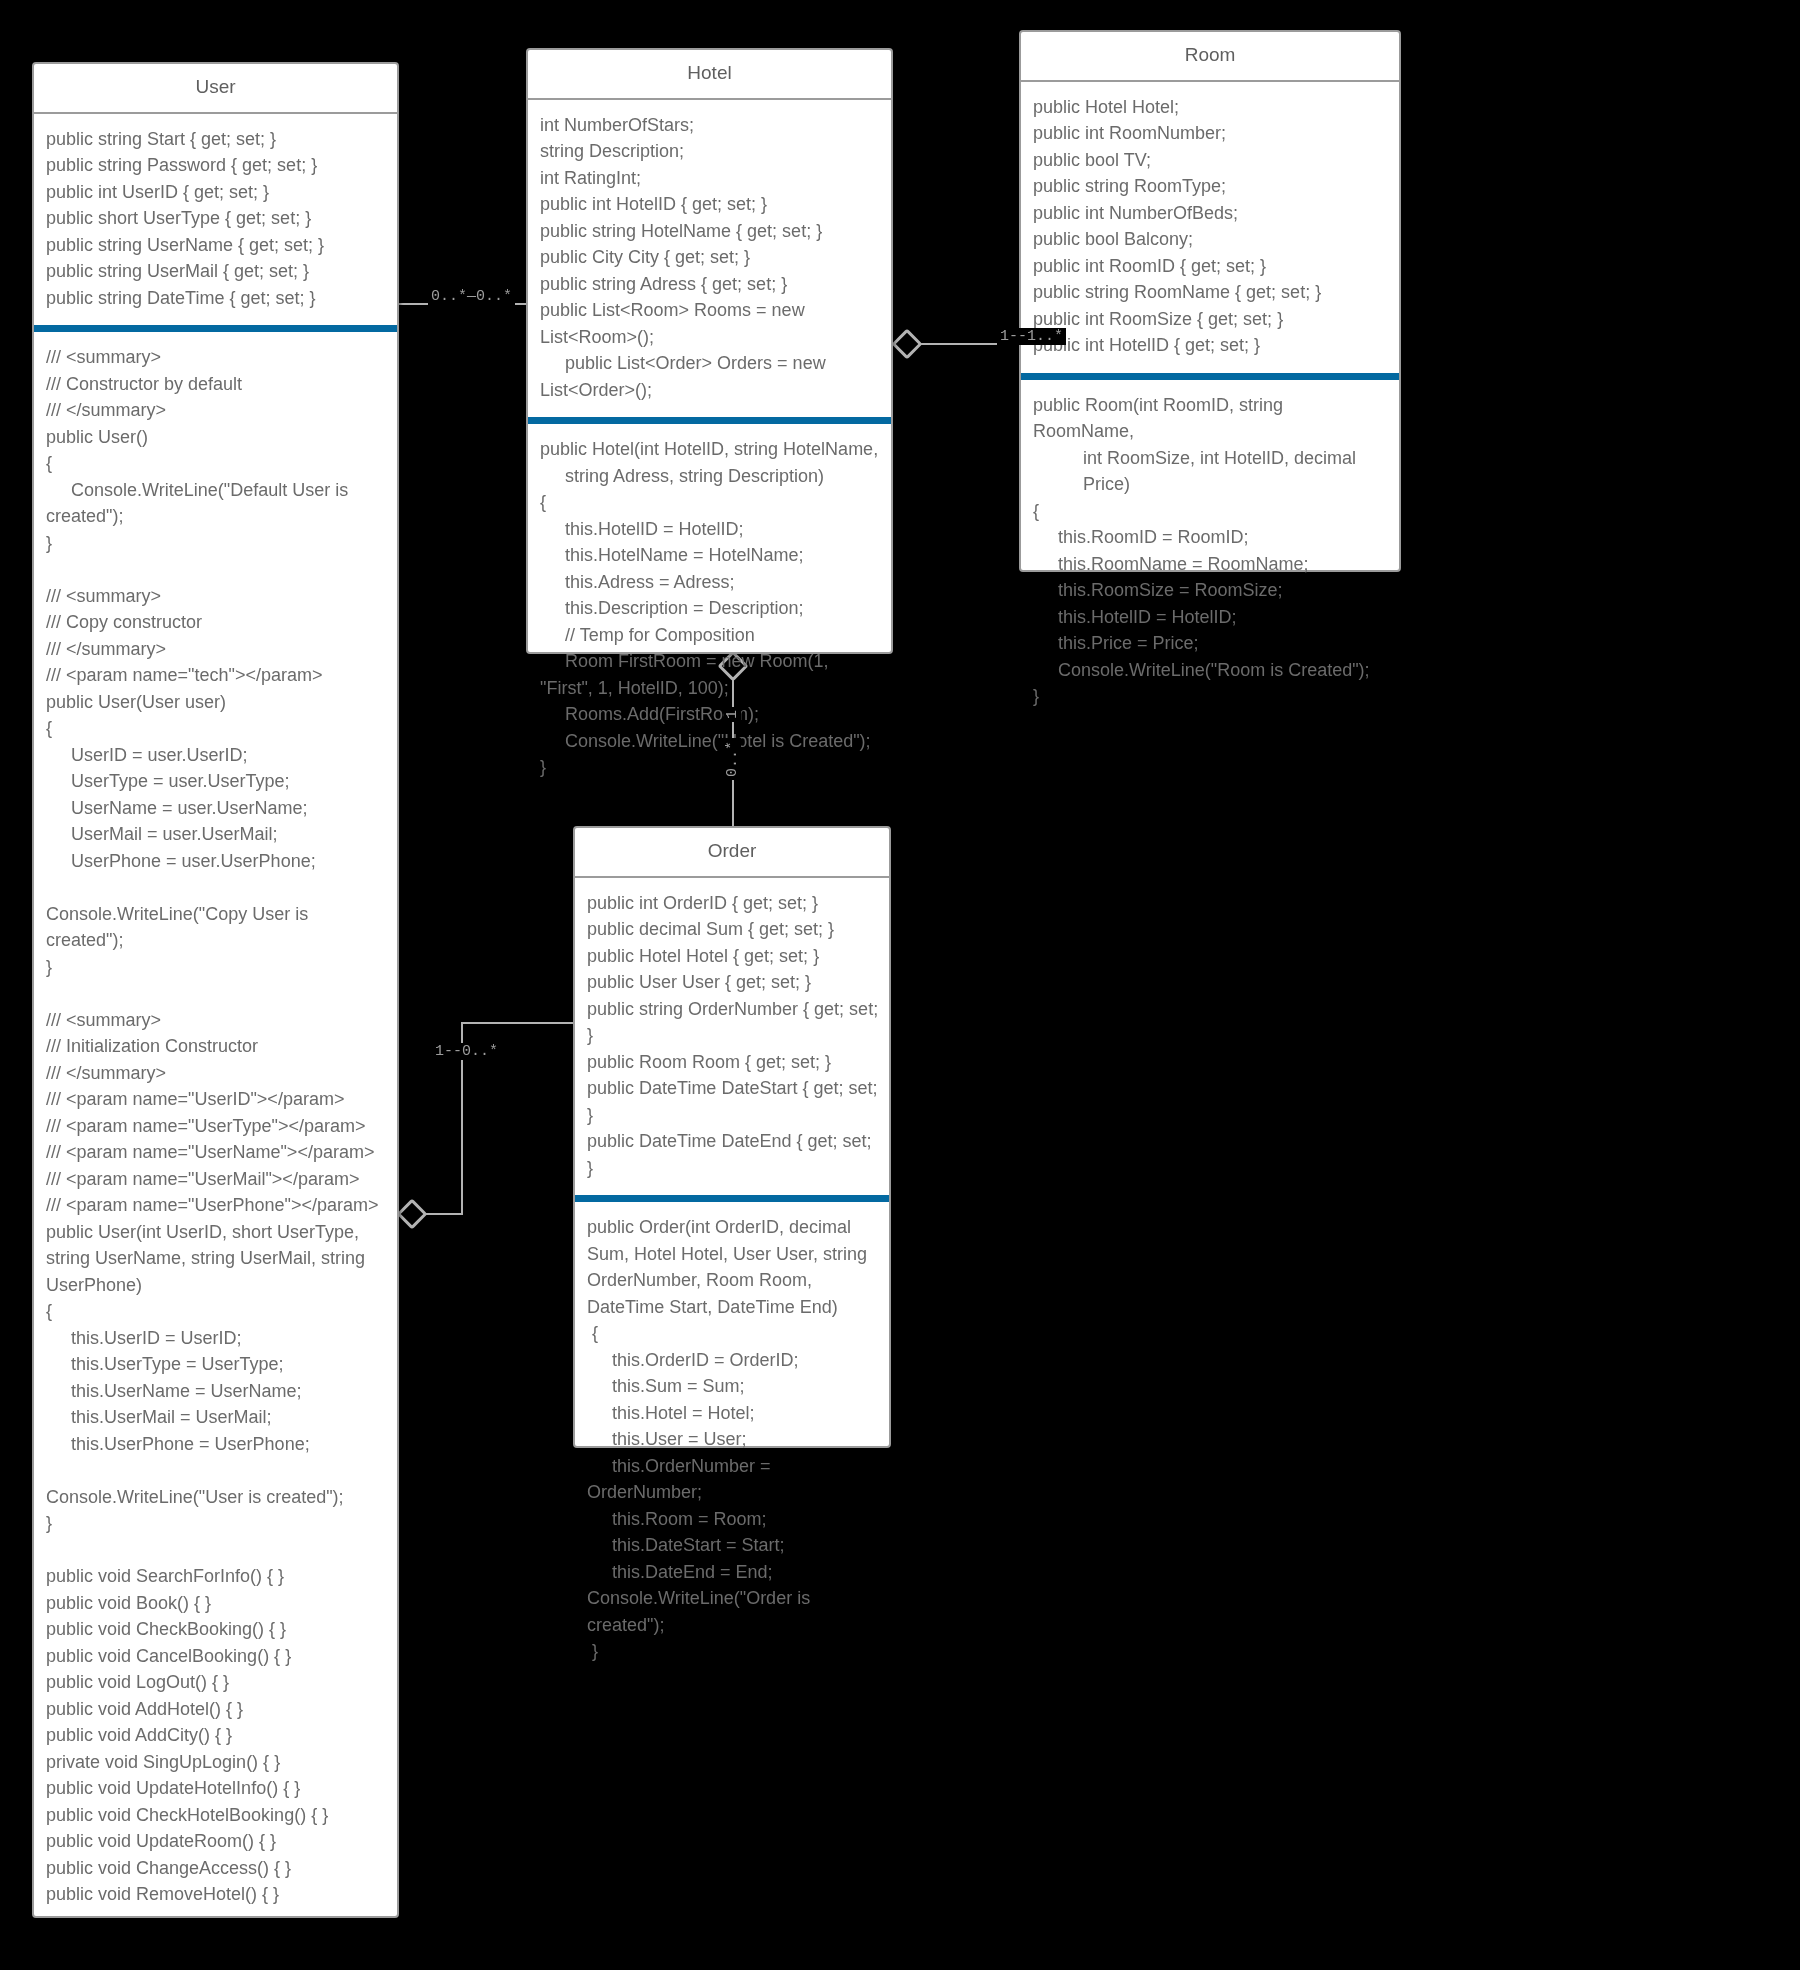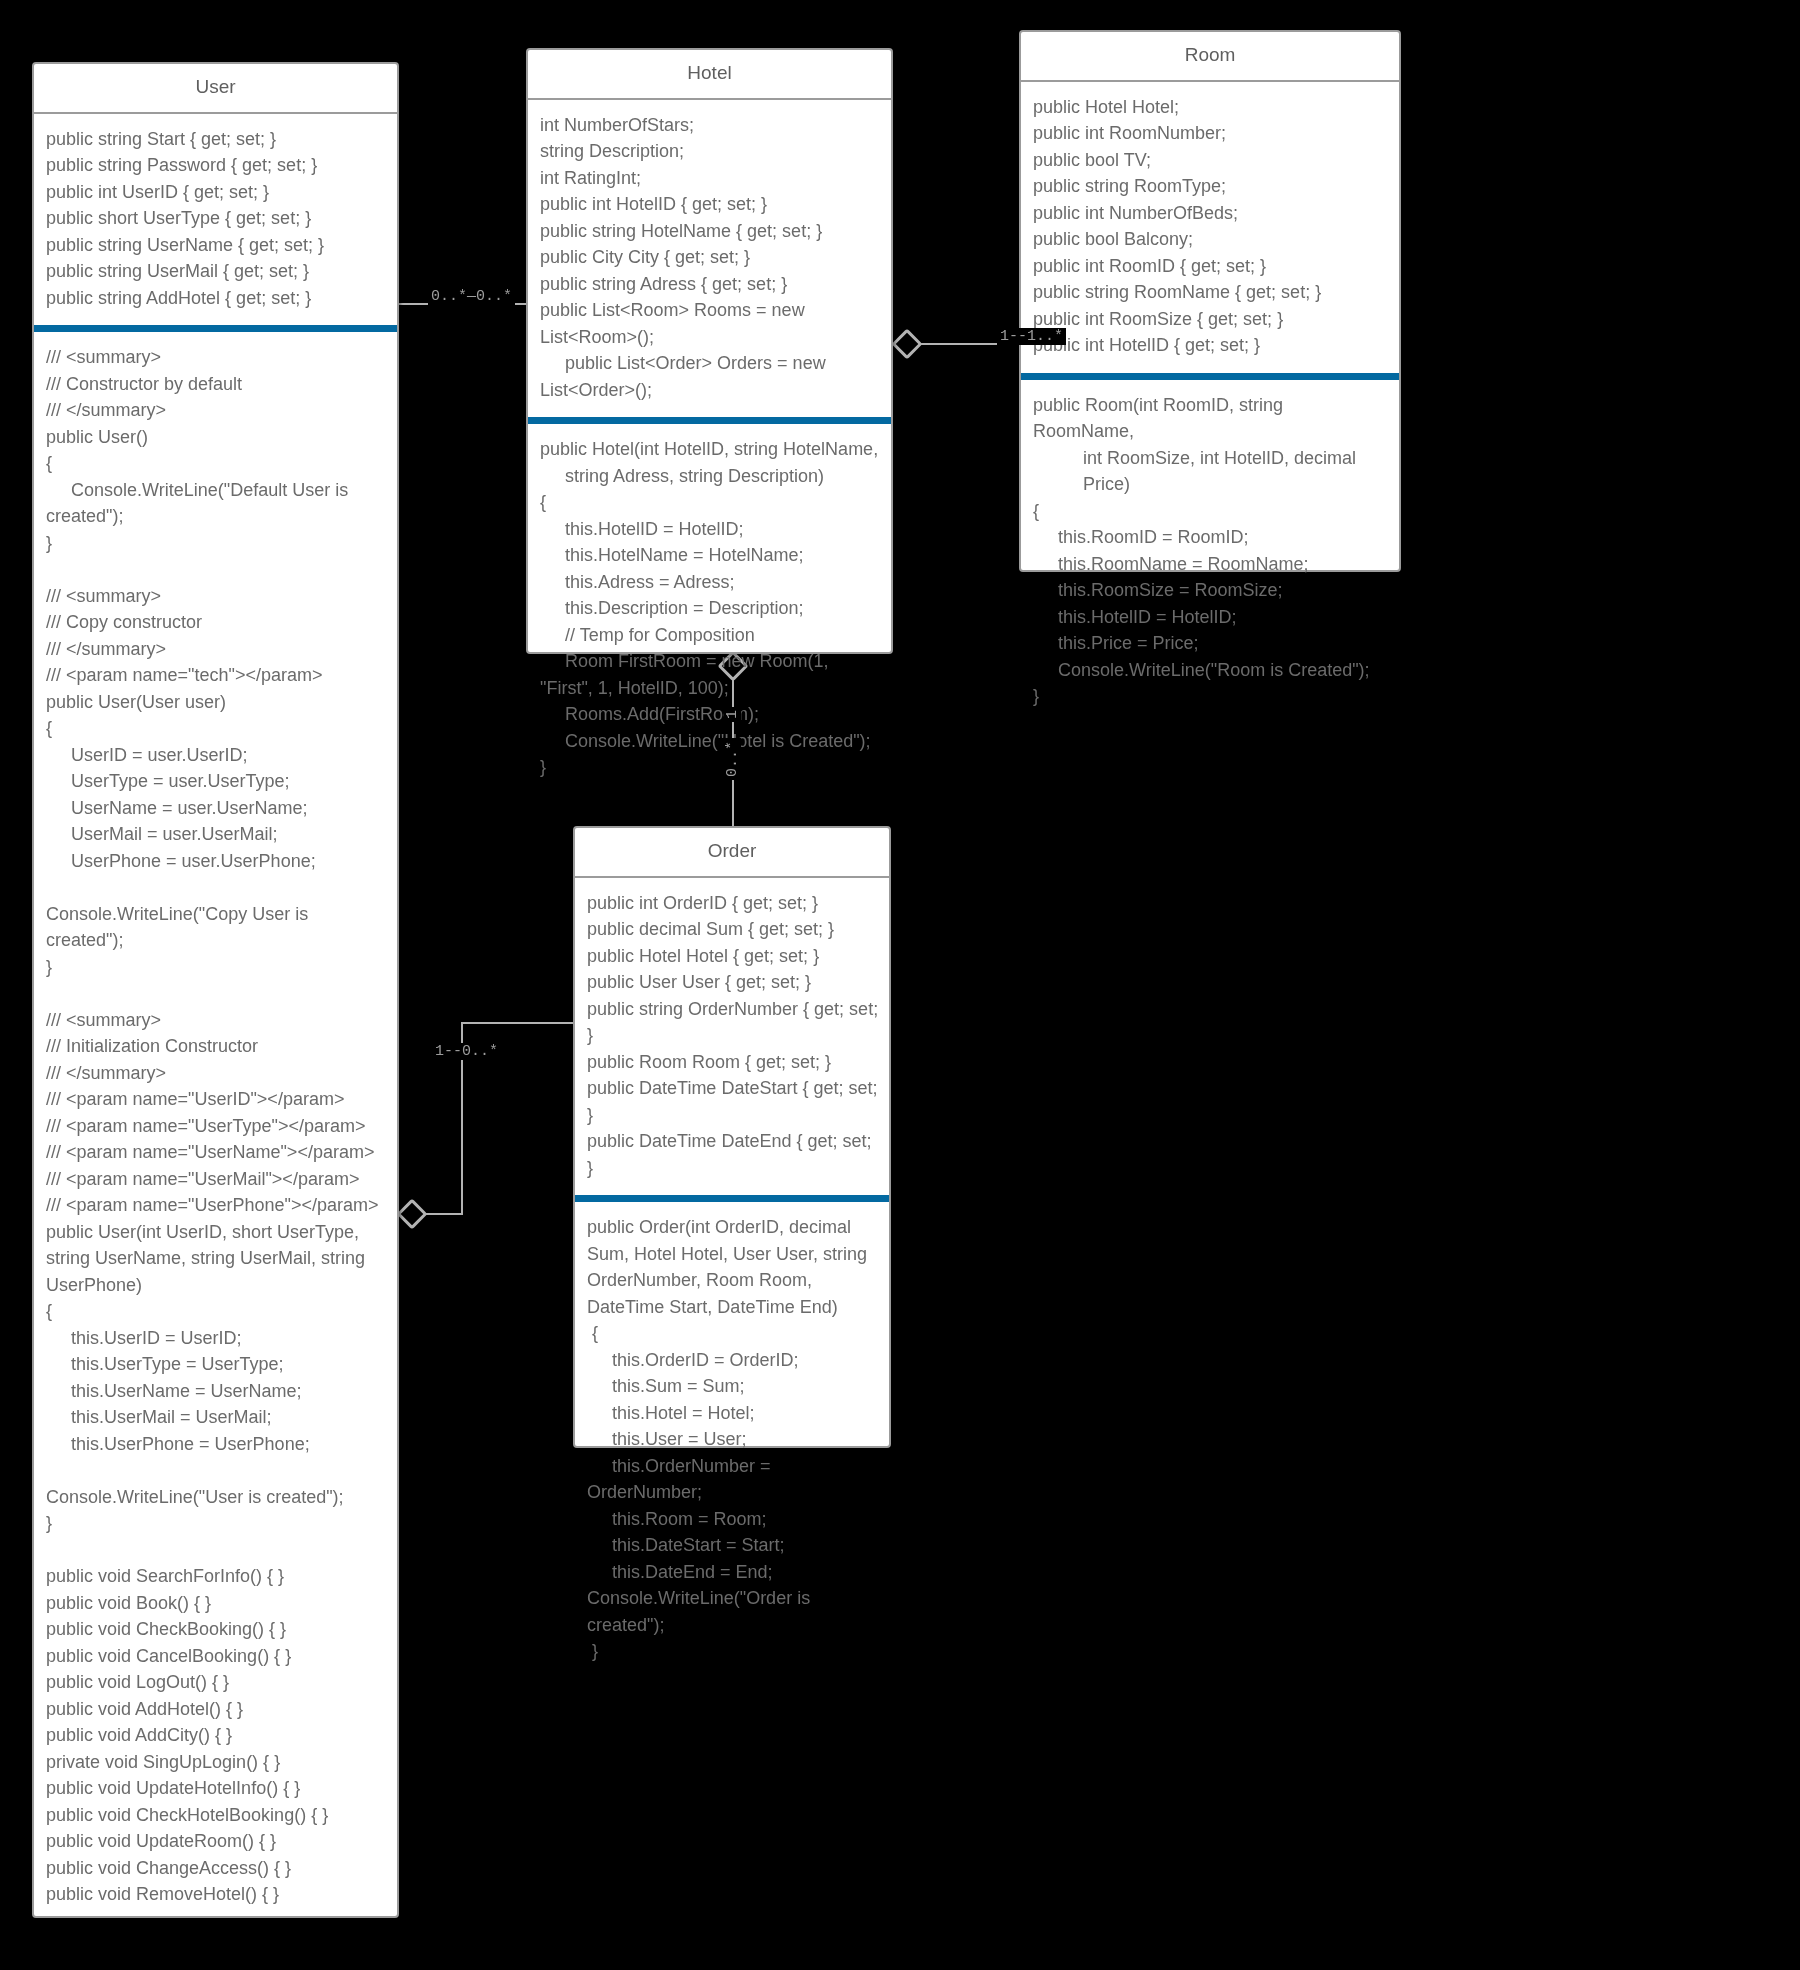--- a/index.html
+++ b/index.html
@@ -116,21 +116,21 @@
 
   <div class="uml-class" style="left:32px; top:62px; width:367px; height:1856px;">
     <div class="class-title">User</div>
     <div class="compartment">
       <div class="code-line">public string Start { get; set; }</div>
       <div class="code-line">public string Password { get; set; }</div>
       <div class="code-line">public int UserID { get; set; }</div>
       <div class="code-line">public short UserType { get; set; }</div>
       <div class="code-line">public string UserName { get; set; }</div>
       <div class="code-line">public string UserMail { get; set; }</div>
-      <div class="code-line">public string AddHotel { get; set; }</div>
+      <div class="code-line">public string DateTime { get; set; }</div>
     </div>
     <div class="compartment">
       <div class="code-line">/// &lt;summary&gt;
 /// Constructor by default
 /// &lt;/summary&gt;
 public User()
 {
      Console.WriteLine("Default User is created");
 }
 

